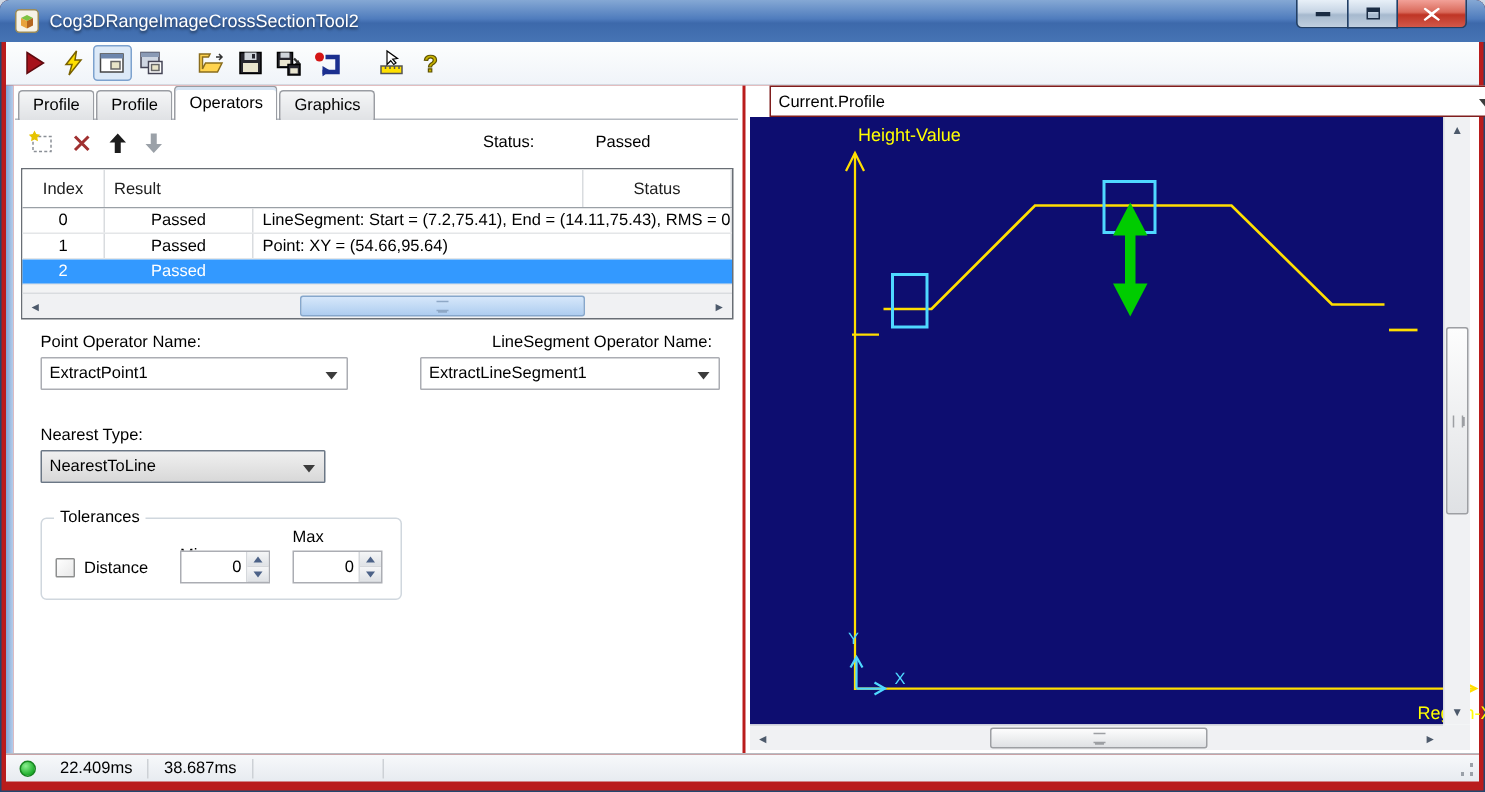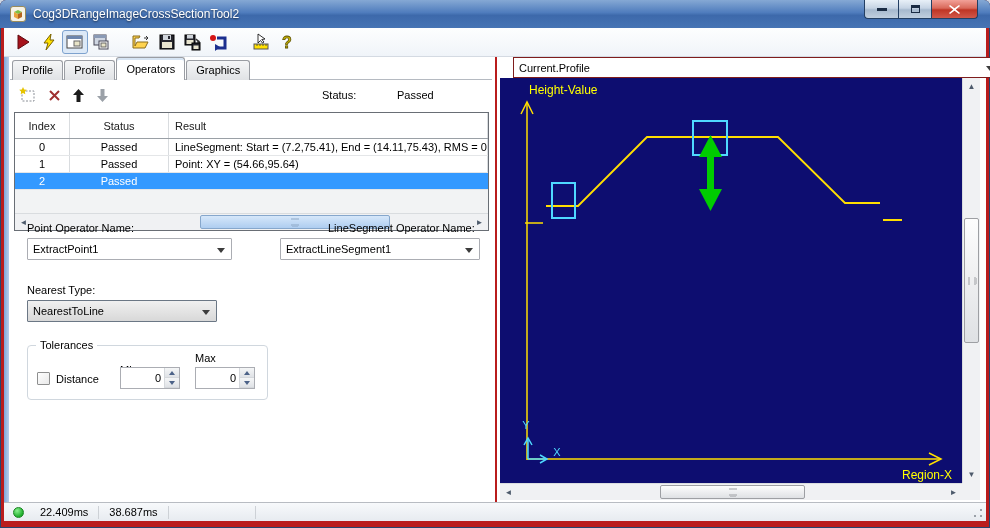--- a/index.html
+++ b/index.html
@@ -50,21 +50,21 @@
                 box-shadow:inset 0 2px 0 #d6e4f3; }
   .tabline { position:absolute; left:1px; top:22px; width:482px; height:1px; background:#b5bac1; z-index:2; }
 
   
   .minibar { position:absolute; left:0; top:25px; width:486px; height:26px; }
   .mini-btn { position:absolute; top:3px; width:20px; height:20px; display:flex; align-items:center; justify-content:center; }
   .status-label { position:absolute; left:313px; top:7px; }
   .status-value { position:absolute; left:388px; top:5px; width:70px; height:16px; background:#fff; padding-top:2px; }
 
   
-  .grid { position:absolute; left:5px; top:55px; width:475px; height:119px;
+  .grid { position:absolute; left:5px; top:55px; width:475px; height:101px;
           border:1px solid #696e75; background:#fff; display:flex; flex-direction:column;text-align:center; }
   .g-header { display:flex; height:26px; border-bottom:1px solid #9aa0a6; background:#fff; }
   .g-hcell { border-right:1px solid #d9dcdf; display:flex; align-items:center; padding:0 6px; color:#202020; }
   .g-row { display:flex; height:17px; border-bottom:1px solid #e4e6e8; background:#fff; }
   .g-cell { border-right:1px solid #d9dcdf; display:flex; align-items:center; padding:0 6px; white-space:nowrap; overflow:hidden; }
   .c-index { width:55px; justify-content:center; }
   .c-status { width:99px; justify-content:center; }
   .c-result { flex:1; }
   .g-row.selected { color:#fff; }
   .g-row.selected .g-cell { border-right-color:transparent; }
@@ -260,22 +260,22 @@
             <path d="M6.5,14 L12,8 L8.5,8 L8.5,1 L4.5,1 L4.5,8 L1,8 Z" fill="#9ba1a8"></path>
           </svg>
       </div>
       <div class="status-label">Status:</div>
       <div class="status-value">Passed</div>
     </div>
 
     <div class="grid">
       <div class="g-header">
         <div class="g-hcell c-index">Index</div>
+        <div class="g-hcell c-result">Result</div>
         <div class="g-hcell c-status">Status</div>
-        <div class="g-hcell c-result">Result</div>
       </div>
       <div class="g-row">
         <div class="g-cell c-index">0</div>
         <div class="g-cell c-status">Passed</div>
         <div class="g-cell c-result">LineSegment: Start = (7.2,75.41), End = (14.11,75.43), RMS = 0.01,</div>
       </div>
       <div class="g-row">
         <div class="g-cell c-index">1</div>
         <div class="g-cell c-status">Passed</div>
         <div class="g-cell c-result">Point: XY = (54.66,95.64)</div>
@@ -339,21 +339,21 @@
           </div>
       </div>
     </div>
   </div>
 
   <div class="right-panel">
     <div class="profile-combo">
       <span>Current.Profile</span>
       <span class="arrow" style="position:absolute; right:7px; top:8px; width:0; height:0; border-left:4px solid transparent; border-right:4px solid transparent; border-top:5px solid #3c3c3c;"></span>
     </div>
-    <div class="chart-holder" style="background: rgb(13, 13, 112);">
+    <div class="chart-holder" style="background: rgb(13, 13, 112); padding-left: 43px;">
       <svg width="462" height="405" viewBox="0 0 462 405">
           <line x1="27" y1="24" x2="27" y2="382" stroke="#ffde00" stroke-width="1.5"></line>
           <line x1="27" y1="381" x2="441" y2="381" stroke="#ffde00" stroke-width="1.5"></line>
           <line x1="25" y1="145" x2="43" y2="145" stroke="#ffde00" stroke-width="1.5"></line>
           <line x1="28" y1="381" x2="28" y2="361" stroke="#4fd8ff" stroke-width="1.5"></line>
           <line x1="28" y1="381" x2="46" y2="381" stroke="#4fd8ff" stroke-width="1.5"></line>
           <polyline points="21,36 27,24 33,36" stroke="#ffde00" stroke-width="1.5" fill="none"></polyline>
           <polyline points="429,375 441,381 429,387" stroke="#ffde00" stroke-width="1.5" fill="none"></polyline>
           <polyline points="46,128 78,128 147,59 278,59 345,125 380,125" stroke="#ffde00" stroke-width="1.8" fill="none"></polyline>
           <polyline points="383,142 402,142" stroke="#ffde00" stroke-width="1.8" fill="none"></polyline>

